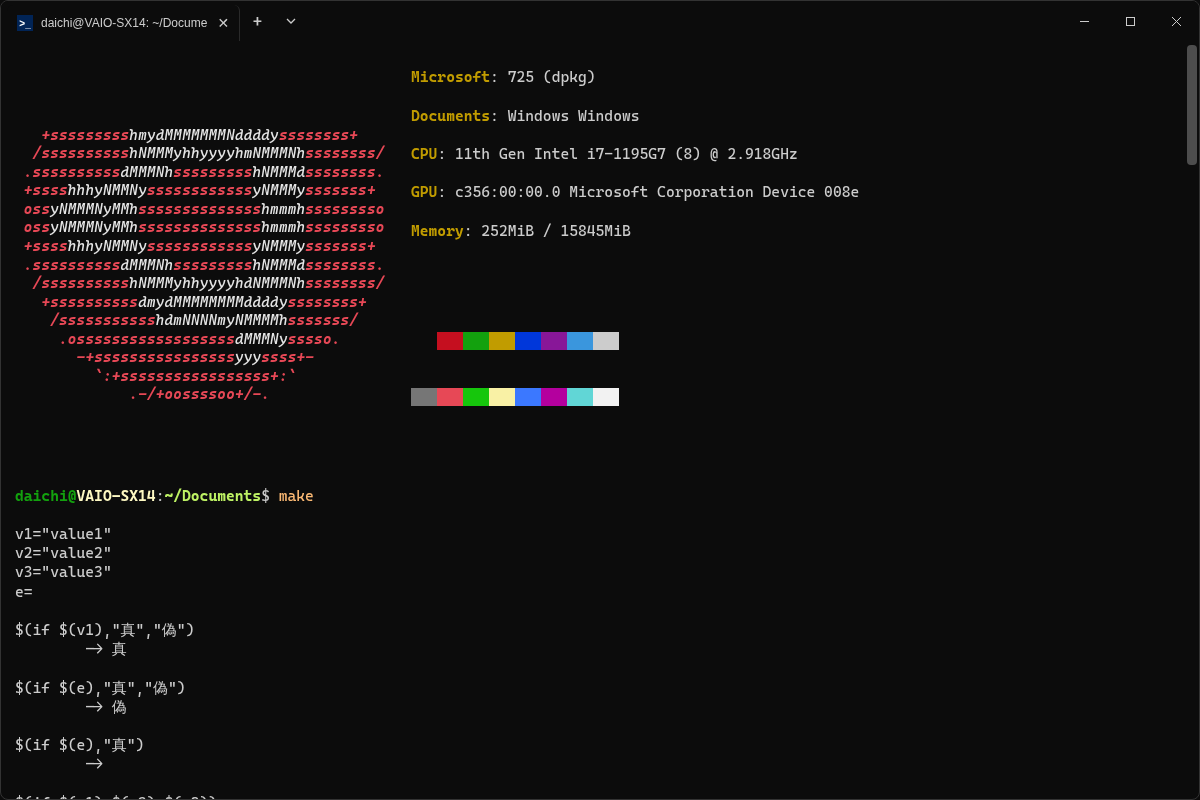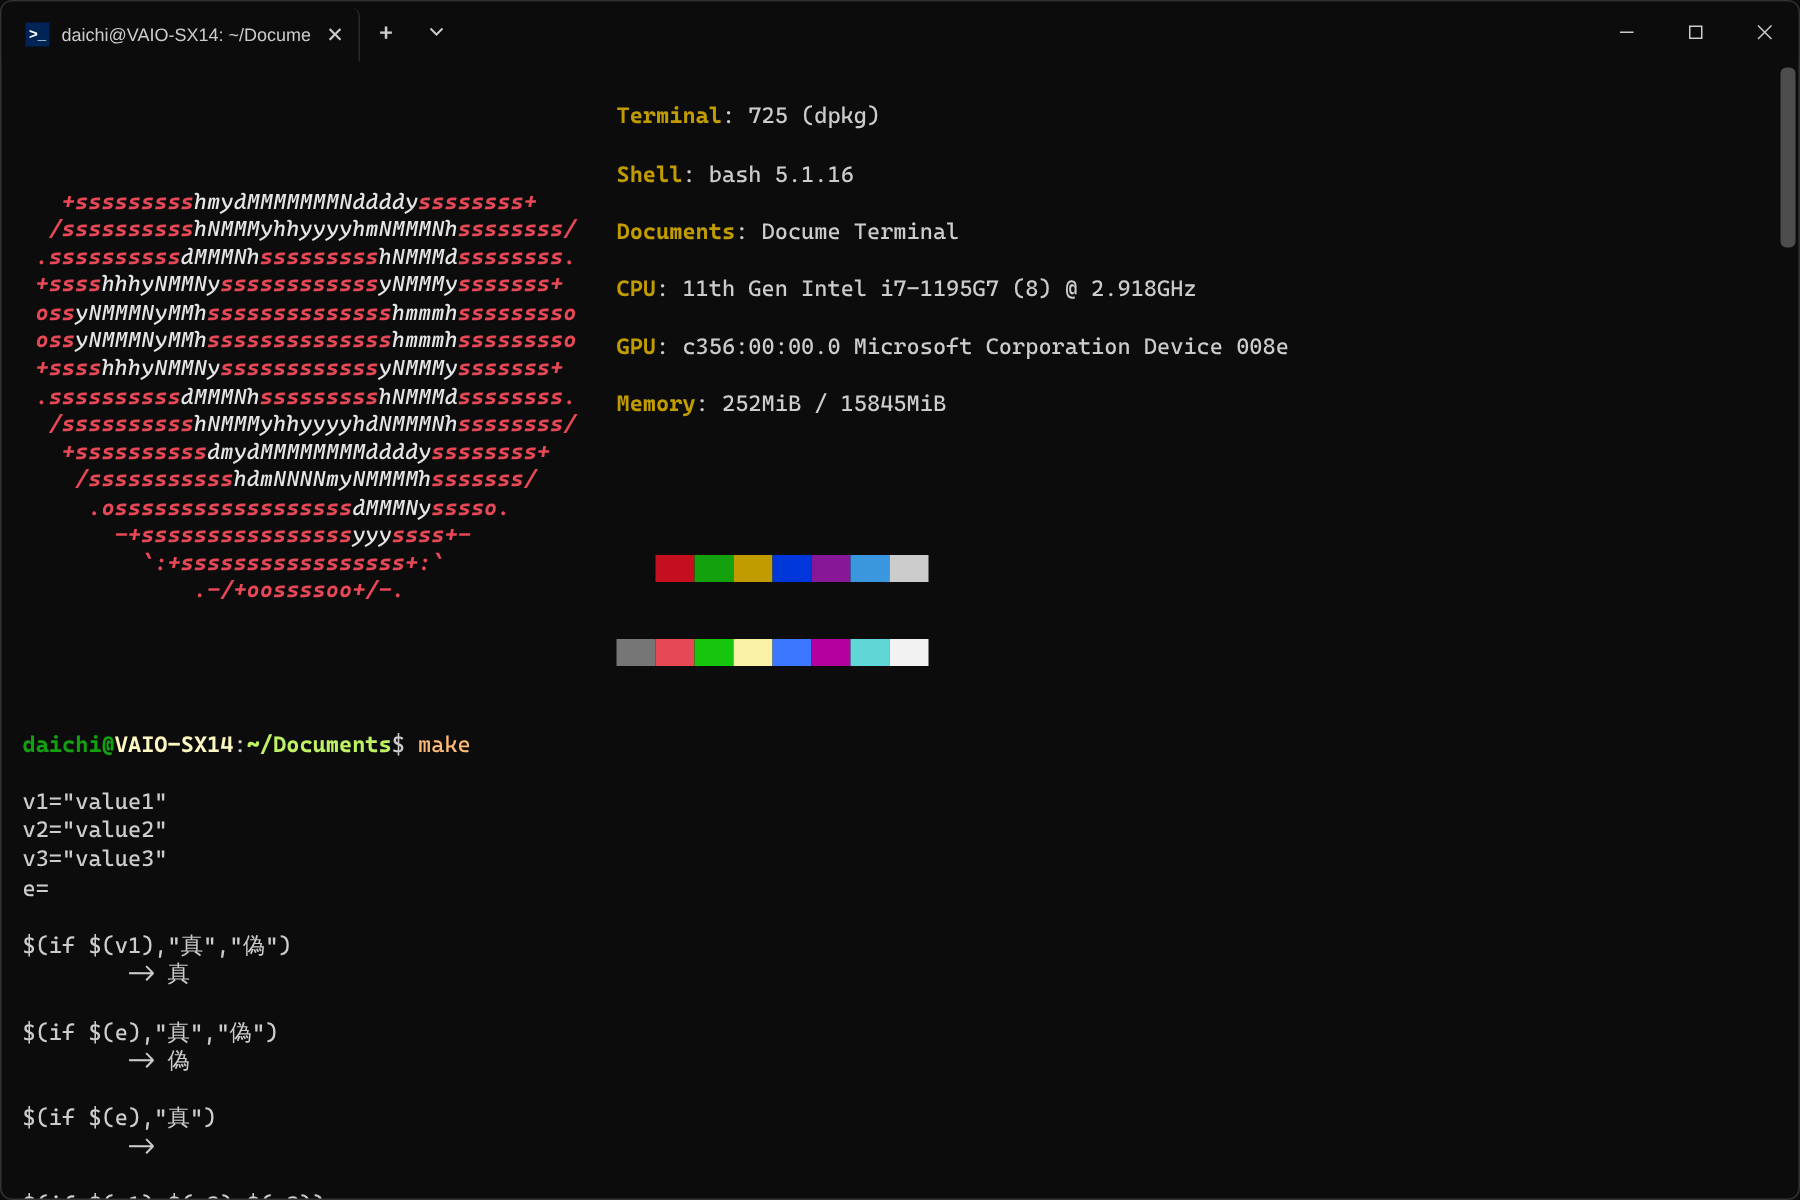--- a/index.html
+++ b/index.html
@@ -122,23 +122,22 @@
       </svg>
   </div>
 </div>
 
 <div class="terminal">
   <div class="scrollbar"></div>
 
   <div class="ascii-art" id="ascii-logo"><div><span class="redb"> </span><span class="redb"> </span><span class="redb"> </span><span class="redb">+</span><span class="redb">s</span><span class="redb">s</span><span class="redb">s</span><span class="redb">s</span><span class="redb">s</span><span class="redb">s</span><span class="redb">s</span><span class="redb">s</span><span class="redb">s</span><span class="fwhite">h</span><span class="fwhite">m</span><span class="fwhite">y</span><span class="fwhite">d</span><span class="fwhite">M</span><span class="fwhite">M</span><span class="fwhite">M</span><span class="fwhite">M</span><span class="fwhite">M</span><span class="fwhite">M</span><span class="fwhite">M</span><span class="fwhite">N</span><span class="fwhite">d</span><span class="fwhite">d</span><span class="fwhite">d</span><span class="fwhite">d</span><span class="fwhite">y</span><span class="redb">s</span><span class="redb">s</span><span class="redb">s</span><span class="redb">s</span><span class="redb">s</span><span class="redb">s</span><span class="redb">s</span><span class="redb">s</span><span class="redb">+</span></div><div><span class="redb"> </span><span class="redb"> </span><span class="redb">/</span><span class="redb">s</span><span class="redb">s</span><span class="redb">s</span><span class="redb">s</span><span class="redb">s</span><span class="redb">s</span><span class="redb">s</span><span class="redb">s</span><span class="redb">s</span><span class="redb">s</span><span class="fwhite">h</span><span class="fwhite">N</span><span class="fwhite">M</span><span class="fwhite">M</span><span class="fwhite">M</span><span class="fwhite">y</span><span class="fwhite">h</span><span class="fwhite">h</span><span class="fwhite">y</span><span class="fwhite">y</span><span class="fwhite">y</span><span class="fwhite">y</span><span class="fwhite">h</span><span class="fwhite">m</span><span class="fwhite">N</span><span class="fwhite">M</span><span class="fwhite">M</span><span class="fwhite">M</span><span class="fwhite">N</span><span class="fwhite">h</span><span class="redb">s</span><span class="redb">s</span><span class="redb">s</span><span class="redb">s</span><span class="redb">s</span><span class="redb">s</span><span class="redb">s</span><span class="redb">s</span><span class="redb">/</span></div><div><span class="redb"> </span><span class="redb">.</span><span class="redb">s</span><span class="redb">s</span><span class="redb">s</span><span class="redb">s</span><span class="redb">s</span><span class="redb">s</span><span class="redb">s</span><span class="redb">s</span><span class="redb">s</span><span class="redb">s</span><span class="fwhite">d</span><span class="fwhite">M</span><span class="fwhite">M</span><span class="fwhite">M</span><span class="fwhite">N</span><span class="fwhite">h</span><span class="redb">s</span><span class="redb">s</span><span class="redb">s</span><span class="redb">s</span><span class="redb">s</span><span class="redb">s</span><span class="redb">s</span><span class="redb">s</span><span class="redb">s</span><span class="fwhite">h</span><span class="fwhite">N</span><span class="fwhite">M</span><span class="fwhite">M</span><span class="fwhite">M</span><span class="fwhite">d</span><span class="redb">s</span><span class="redb">s</span><span class="redb">s</span><span class="redb">s</span><span class="redb">s</span><span class="redb">s</span><span class="redb">s</span><span class="redb">s</span><span class="redb">.</span></div><div><span class="redb"> </span><span class="redb">+</span><span class="redb">s</span><span class="redb">s</span><span class="redb">s</span><span class="redb">s</span><span class="fwhite">h</span><span class="fwhite">h</span><span class="fwhite">h</span><span class="fwhite">y</span><span class="fwhite">N</span><span class="fwhite">M</span><span class="fwhite">M</span><span class="fwhite">N</span><span class="fwhite">y</span><span class="redb">s</span><span class="redb">s</span><span class="redb">s</span><span class="redb">s</span><span class="redb">s</span><span class="redb">s</span><span class="redb">s</span><span class="redb">s</span><span class="redb">s</span><span class="redb">s</span><span class="redb">s</span><span class="redb">s</span><span class="fwhite">y</span><span class="fwhite">N</span><span class="fwhite">M</span><span class="fwhite">M</span><span class="fwhite">M</span><span class="fwhite">y</span><span class="redb">s</span><span class="redb">s</span><span class="redb">s</span><span class="redb">s</span><span class="redb">s</span><span class="redb">s</span><span class="redb">s</span><span class="redb">+</span></div><div><span class="redb"> </span><span class="redb">o</span><span class="redb">s</span><span class="redb">s</span><span class="fwhite">y</span><span class="fwhite">N</span><span class="fwhite">M</span><span class="fwhite">M</span><span class="fwhite">M</span><span class="fwhite">N</span><span class="fwhite">y</span><span class="fwhite">M</span><span class="fwhite">M</span><span class="fwhite">h</span><span class="redb">s</span><span class="redb">s</span><span class="redb">s</span><span class="redb">s</span><span class="redb">s</span><span class="redb">s</span><span class="redb">s</span><span class="redb">s</span><span class="redb">s</span><span class="redb">s</span><span class="redb">s</span><span class="redb">s</span><span class="redb">s</span><span class="redb">s</span><span class="fwhite">h</span><span class="fwhite">m</span><span class="fwhite">m</span><span class="fwhite">m</span><span class="fwhite">h</span><span class="redb">s</span><span class="redb">s</span><span class="redb">s</span><span class="redb">s</span><span class="redb">s</span><span class="redb">s</span><span class="redb">s</span><span class="redb">s</span><span class="redb">o</span></div><div><span class="redb"> </span><span class="redb">o</span><span class="redb">s</span><span class="redb">s</span><span class="fwhite">y</span><span class="fwhite">N</span><span class="fwhite">M</span><span class="fwhite">M</span><span class="fwhite">M</span><span class="fwhite">N</span><span class="fwhite">y</span><span class="fwhite">M</span><span class="fwhite">M</span><span class="fwhite">h</span><span class="redb">s</span><span class="redb">s</span><span class="redb">s</span><span class="redb">s</span><span class="redb">s</span><span class="redb">s</span><span class="redb">s</span><span class="redb">s</span><span class="redb">s</span><span class="redb">s</span><span class="redb">s</span><span class="redb">s</span><span class="redb">s</span><span class="redb">s</span><span class="fwhite">h</span><span class="fwhite">m</span><span class="fwhite">m</span><span class="fwhite">m</span><span class="fwhite">h</span><span class="redb">s</span><span class="redb">s</span><span class="redb">s</span><span class="redb">s</span><span class="redb">s</span><span class="redb">s</span><span class="redb">s</span><span class="redb">s</span><span class="redb">o</span></div><div><span class="redb"> </span><span class="redb">+</span><span class="redb">s</span><span class="redb">s</span><span class="redb">s</span><span class="redb">s</span><span class="fwhite">h</span><span class="fwhite">h</span><span class="fwhite">h</span><span class="fwhite">y</span><span class="fwhite">N</span><span class="fwhite">M</span><span class="fwhite">M</span><span class="fwhite">N</span><span class="fwhite">y</span><span class="redb">s</span><span class="redb">s</span><span class="redb">s</span><span class="redb">s</span><span class="redb">s</span><span class="redb">s</span><span class="redb">s</span><span class="redb">s</span><span class="redb">s</span><span class="redb">s</span><span class="redb">s</span><span class="redb">s</span><span class="fwhite">y</span><span class="fwhite">N</span><span class="fwhite">M</span><span class="fwhite">M</span><span class="fwhite">M</span><span class="fwhite">y</span><span class="redb">s</span><span class="redb">s</span><span class="redb">s</span><span class="redb">s</span><span class="redb">s</span><span class="redb">s</span><span class="redb">s</span><span class="redb">+</span></div><div><span class="redb"> </span><span class="redb">.</span><span class="redb">s</span><span class="redb">s</span><span class="redb">s</span><span class="redb">s</span><span class="redb">s</span><span class="redb">s</span><span class="redb">s</span><span class="redb">s</span><span class="redb">s</span><span class="redb">s</span><span class="fwhite">d</span><span class="fwhite">M</span><span class="fwhite">M</span><span class="fwhite">M</span><span class="fwhite">N</span><span class="fwhite">h</span><span class="redb">s</span><span class="redb">s</span><span class="redb">s</span><span class="redb">s</span><span class="redb">s</span><span class="redb">s</span><span class="redb">s</span><span class="redb">s</span><span class="redb">s</span><span class="fwhite">h</span><span class="fwhite">N</span><span class="fwhite">M</span><span class="fwhite">M</span><span class="fwhite">M</span><span class="fwhite">d</span><span class="redb">s</span><span class="redb">s</span><span class="redb">s</span><span class="redb">s</span><span class="redb">s</span><span class="redb">s</span><span class="redb">s</span><span class="redb">s</span><span class="redb">.</span></div><div><span class="redb"> </span><span class="redb"> </span><span class="redb">/</span><span class="redb">s</span><span class="redb">s</span><span class="redb">s</span><span class="redb">s</span><span class="redb">s</span><span class="redb">s</span><span class="redb">s</span><span class="redb">s</span><span class="redb">s</span><span class="redb">s</span><span class="fwhite">h</span><span class="fwhite">N</span><span class="fwhite">M</span><span class="fwhite">M</span><span class="fwhite">M</span><span class="fwhite">y</span><span class="fwhite">h</span><span class="fwhite">h</span><span class="fwhite">y</span><span class="fwhite">y</span><span class="fwhite">y</span><span class="fwhite">y</span><span class="fwhite">h</span><span class="fwhite">d</span><span class="fwhite">N</span><span class="fwhite">M</span><span class="fwhite">M</span><span class="fwhite">M</span><span class="fwhite">N</span><span class="fwhite">h</span><span class="redb">s</span><span class="redb">s</span><span class="redb">s</span><span class="redb">s</span><span class="redb">s</span><span class="redb">s</span><span class="redb">s</span><span class="redb">s</span><span class="redb">/</span></div><div><span class="redb"> </span><span class="redb"> </span><span class="redb"> </span><span class="redb">+</span><span class="redb">s</span><span class="redb">s</span><span class="redb">s</span><span class="redb">s</span><span class="redb">s</span><span class="redb">s</span><span class="redb">s</span><span class="redb">s</span><span class="redb">s</span><span class="redb">s</span><span class="fwhite">d</span><span class="fwhite">m</span><span class="fwhite">y</span><span class="fwhite">d</span><span class="fwhite">M</span><span class="fwhite">M</span><span class="fwhite">M</span><span class="fwhite">M</span><span class="fwhite">M</span><span class="fwhite">M</span><span class="fwhite">M</span><span class="fwhite">M</span><span class="fwhite">d</span><span class="fwhite">d</span><span class="fwhite">d</span><span class="fwhite">d</span><span class="fwhite">y</span><span class="redb">s</span><span class="redb">s</span><span class="redb">s</span><span class="redb">s</span><span class="redb">s</span><span class="redb">s</span><span class="redb">s</span><span class="redb">s</span><span class="redb">+</span></div><div><span class="redb"> </span><span class="redb"> </span><span class="redb"> </span><span class="redb"> </span><span class="redb">/</span><span class="redb">s</span><span class="redb">s</span><span class="redb">s</span><span class="redb">s</span><span class="redb">s</span><span class="redb">s</span><span class="redb">s</span><span class="redb">s</span><span class="redb">s</span><span class="redb">s</span><span class="redb">s</span><span class="fwhite">h</span><span class="fwhite">d</span><span class="fwhite">m</span><span class="fwhite">N</span><span class="fwhite">N</span><span class="fwhite">N</span><span class="fwhite">N</span><span class="fwhite">m</span><span class="fwhite">y</span><span class="fwhite">N</span><span class="fwhite">M</span><span class="fwhite">M</span><span class="fwhite">M</span><span class="fwhite">M</span><span class="fwhite">h</span><span class="redb">s</span><span class="redb">s</span><span class="redb">s</span><span class="redb">s</span><span class="redb">s</span><span class="redb">s</span><span class="redb">s</span><span class="redb">/</span></div><div><span class="redb"> </span><span class="redb"> </span><span class="redb"> </span><span class="redb"> </span><span class="redb"> </span><span class="redb">.</span><span class="redb">o</span><span class="redb">s</span><span class="redb">s</span><span class="redb">s</span><span class="redb">s</span><span class="redb">s</span><span class="redb">s</span><span class="redb">s</span><span class="redb">s</span><span class="redb">s</span><span class="redb">s</span><span class="redb">s</span><span class="redb">s</span><span class="redb">s</span><span class="redb">s</span><span class="redb">s</span><span class="redb">s</span><span class="redb">s</span><span class="redb">s</span><span class="fwhite">d</span><span class="fwhite">M</span><span class="fwhite">M</span><span class="fwhite">M</span><span class="fwhite">N</span><span class="fwhite">y</span><span class="redb">s</span><span class="redb">s</span><span class="redb">s</span><span class="redb">s</span><span class="redb">o</span><span class="redb">.</span></div><div><span class="redb"> </span><span class="redb"> </span><span class="redb"> </span><span class="redb"> </span><span class="redb"> </span><span class="redb"> </span><span class="redb"> </span><span class="redb">-</span><span class="redb">+</span><span class="redb">s</span><span class="redb">s</span><span class="redb">s</span><span class="redb">s</span><span class="redb">s</span><span class="redb">s</span><span class="redb">s</span><span class="redb">s</span><span class="redb">s</span><span class="redb">s</span><span class="redb">s</span><span class="redb">s</span><span class="redb">s</span><span class="redb">s</span><span class="redb">s</span><span class="redb">s</span><span class="fwhite">y</span><span class="fwhite">y</span><span class="fwhite">y</span><span class="redb">s</span><span class="redb">s</span><span class="redb">s</span><span class="redb">s</span><span class="redb">+</span><span class="redb">-</span></div><div><span class="redb"> </span><span class="redb"> </span><span class="redb"> </span><span class="redb"> </span><span class="redb"> </span><span class="redb"> </span><span class="redb"> </span><span class="redb"> </span><span class="redb"> </span><span class="redb">`</span><span class="redb">:</span><span class="redb">+</span><span class="redb">s</span><span class="redb">s</span><span class="redb">s</span><span class="redb">s</span><span class="redb">s</span><span class="redb">s</span><span class="redb">s</span><span class="redb">s</span><span class="redb">s</span><span class="redb">s</span><span class="redb">s</span><span class="redb">s</span><span class="redb">s</span><span class="redb">s</span><span class="redb">s</span><span class="redb">s</span><span class="redb">s</span><span class="redb">+</span><span class="redb">:</span><span class="redb">`</span></div><div><span class="redb"> </span><span class="redb"> </span><span class="redb"> </span><span class="redb"> </span><span class="redb"> </span><span class="redb"> </span><span class="redb"> </span><span class="redb"> </span><span class="redb"> </span><span class="redb"> </span><span class="redb"> </span><span class="redb"> </span><span class="redb"> </span><span class="redb">.</span><span class="redb">-</span><span class="redb">/</span><span class="redb">+</span><span class="redb">o</span><span class="redb">o</span><span class="redb">s</span><span class="redb">s</span><span class="redb">s</span><span class="redb">s</span><span class="redb">o</span><span class="redb">o</span><span class="redb">+</span><span class="redb">/</span><span class="redb">-</span><span class="redb">.</span></div></div>
 
   <div class="info-block">
-<div><span class="key">Terminal</span><span>: 725 (dpkg)</span></div>
-<div><span class="key">Shell</span><span>: bash 5.1.16</span></div>
-<div><span class="key">Documents</span><span>: Docume Terminal</span></div>
+<div><span class="key">Microsoft</span><span>: 725 (dpkg)</span></div>
+<div><span class="key">Documents</span><span>: Windows Windows</span></div>
 <div><span class="key">CPU</span><span>: 11th Gen Intel i7-1195G7 (8) @ 2.918GHz</span></div>
 <div><span class="key">GPU</span><span>: c356:00:00.0 Microsoft Corporation Device 008e</span></div>
 <div><span class="key">Memory</span><span>: 252MiB / 15845MiB</span></div>
     <div class="palette">
       <div>
         <div class="palrow" id="pal-dark"><div class="sw" style="background: rgb(12, 12, 12);"></div><div class="sw" style="background: rgb(197, 15, 31);"></div><div class="sw" style="background: rgb(19, 161, 14);"></div><div class="sw" style="background: rgb(193, 156, 0);"></div><div class="sw" style="background: rgb(0, 55, 218);"></div><div class="sw" style="background: rgb(136, 23, 152);"></div><div class="sw" style="background: rgb(58, 150, 221);"></div><div class="sw" style="background: rgb(204, 204, 204);"></div></div>
         <div class="palrow" id="pal-light"><div class="sw2" style="background: rgb(118, 118, 118);"></div><div class="sw2" style="background: rgb(231, 72, 86);"></div><div class="sw2" style="background: rgb(22, 198, 12);"></div><div class="sw2" style="background: rgb(249, 241, 165);"></div><div class="sw2" style="background: rgb(59, 120, 255);"></div><div class="sw2" style="background: rgb(180, 0, 158);"></div><div class="sw2" style="background: rgb(97, 214, 214);"></div><div class="sw2" style="background: rgb(242, 242, 242);"></div></div>
       </div>
     </div>
   </div>

